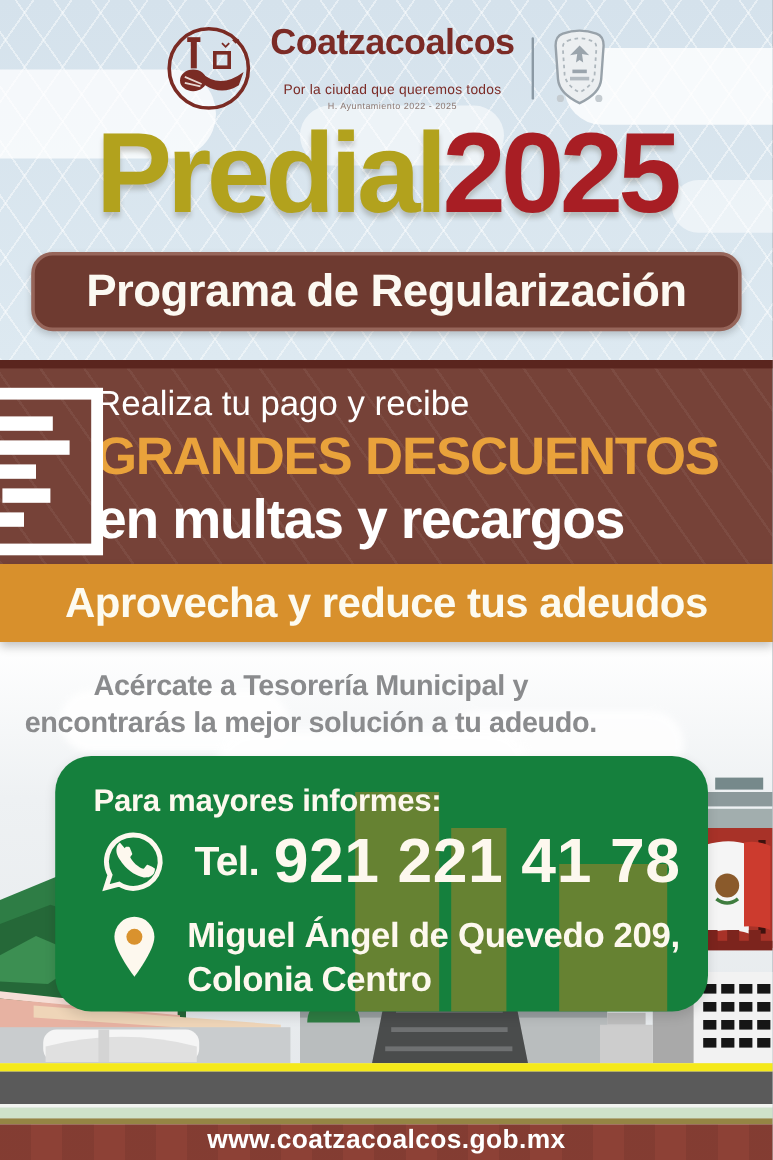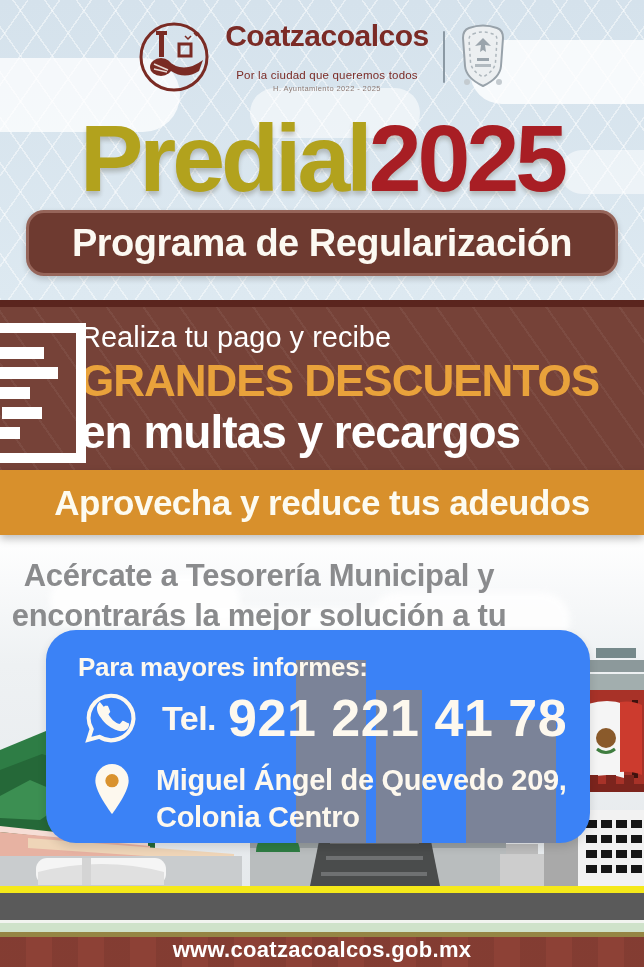--- a/index.html
+++ b/index.html
@@ -22,21 +22,21 @@
   .header{position:absolute;left:0;top:20px;width:644px;display:flex;justify-content:center;align-items:center;gap:14px;z-index:3;}
   .wordmark{display:flex;flex-direction:column;align-items:center;}
   .brand{font-size:30px;font-weight:bold;color:#7b2b26;letter-spacing:-.5px;line-height:1;}
   .tagline{font-size:11.5px;color:#7b2b26;margin-top:18px;letter-spacing:.2px;}
   .admin{font-size:7.5px;color:#8d7a74;margin-top:3px;letter-spacing:.4px;}
   .divider{width:2px;height:52px;background:#8b99a4;border-radius:1px;}
 
   
   .title{position:absolute;left:0;top:98px;width:644px;text-align:center;z-index:3;
     font-weight:bold;font-size:95px;line-height:1;letter-spacing:-4px;
-    text-shadow:0 4px 4px rgba(40,30,10,.22);margin-top:13px;}
+    text-shadow:0 4px 4px rgba(40,30,10,.22);}
   .title .word{color:#b2a21d;}
   .title .year{color:#a81e24;}
 
   
   .program-banner{position:absolute;left:26px;top:210px;width:592px;height:66px;box-sizing:border-box;
     background:#6e3a30;border:3px solid #96655a;border-radius:18px;z-index:3;
     display:flex;align-items:center;justify-content:center;
     color:#fcf9f2;font-weight:bold;font-size:38px;letter-spacing:-.5px;
     box-shadow:0 3px 6px rgba(0,0,0,.18);}
 
@@ -59,27 +59,27 @@
     box-shadow:0 4px 8px rgba(0,0,0,.25);}
 
   
   .lower{position:absolute;left:0;top:535px;width:644px;height:432px;
     background:linear-gradient(180deg,#ffffff 0%,#eef1f3 30%,#e3e7ea 100%);}
   .cloud.m1{left:50px;top:575px;width:190px;height:52px;opacity:.9;filter:blur(3px);}
   .cloud.m2{left:370px;top:592px;width:200px;height:56px;opacity:.85;filter:blur(3px);}
   .cloud.m3{left:180px;top:608px;width:260px;height:60px;opacity:.9;filter:blur(4px);}
 
   .advice{position:absolute;left:0;top:556px;width:518px;text-align:center;z-index:2;
-    color:#8a8b8d;font-weight:bold;font-size:31px;line-height:1.3;letter-spacing:-.3px;}
+    color:#8a8b8d;font-weight:bold;font-size:24px;line-height:1.3;letter-spacing:-.3px;}
 
   
   .city{position:absolute;left:0;top:618px;width:644px;height:268px;z-index:1;}
 
   
-  .card{position:absolute;left:46px;top:630px;width:544px;height:213px;background:#3b82f6;border-radius:30px;z-index:3;
+  .card{position:absolute;left:46px;top:630px;width:544px;height:213px;background:#15803d;border-radius:30px;z-index:3;
     overflow:hidden;box-shadow:0 4px 10px rgba(0,0,0,.12);}
   .sil{position:absolute;background:#c98525;opacity:.45;}
   .sil.s1{left:250px;top:30px;width:70px;height:183px;}
   .sil.s2{left:330px;top:60px;width:46px;height:153px;}
   .sil.s3{left:420px;top:90px;width:90px;height:123px;}
   .card-heading{position:absolute;left:32px;top:22px;color:#fdf8ee;font-weight:bold;font-size:26px;letter-spacing:-.3px;}
   .phone-row{position:absolute;left:36px;top:58px;display:flex;align-items:center;}
   .phone-label{color:#fdf8ee;font-weight:bold;font-size:34px;margin-left:22px;letter-spacing:-.5px;}
   .phone-number{color:#fdf8ee;font-weight:bold;font-size:52px;margin-left:12px;letter-spacing:.5px;}
   .address-row{position:absolute;left:46px;top:132px;display:flex;align-items:flex-start;}

